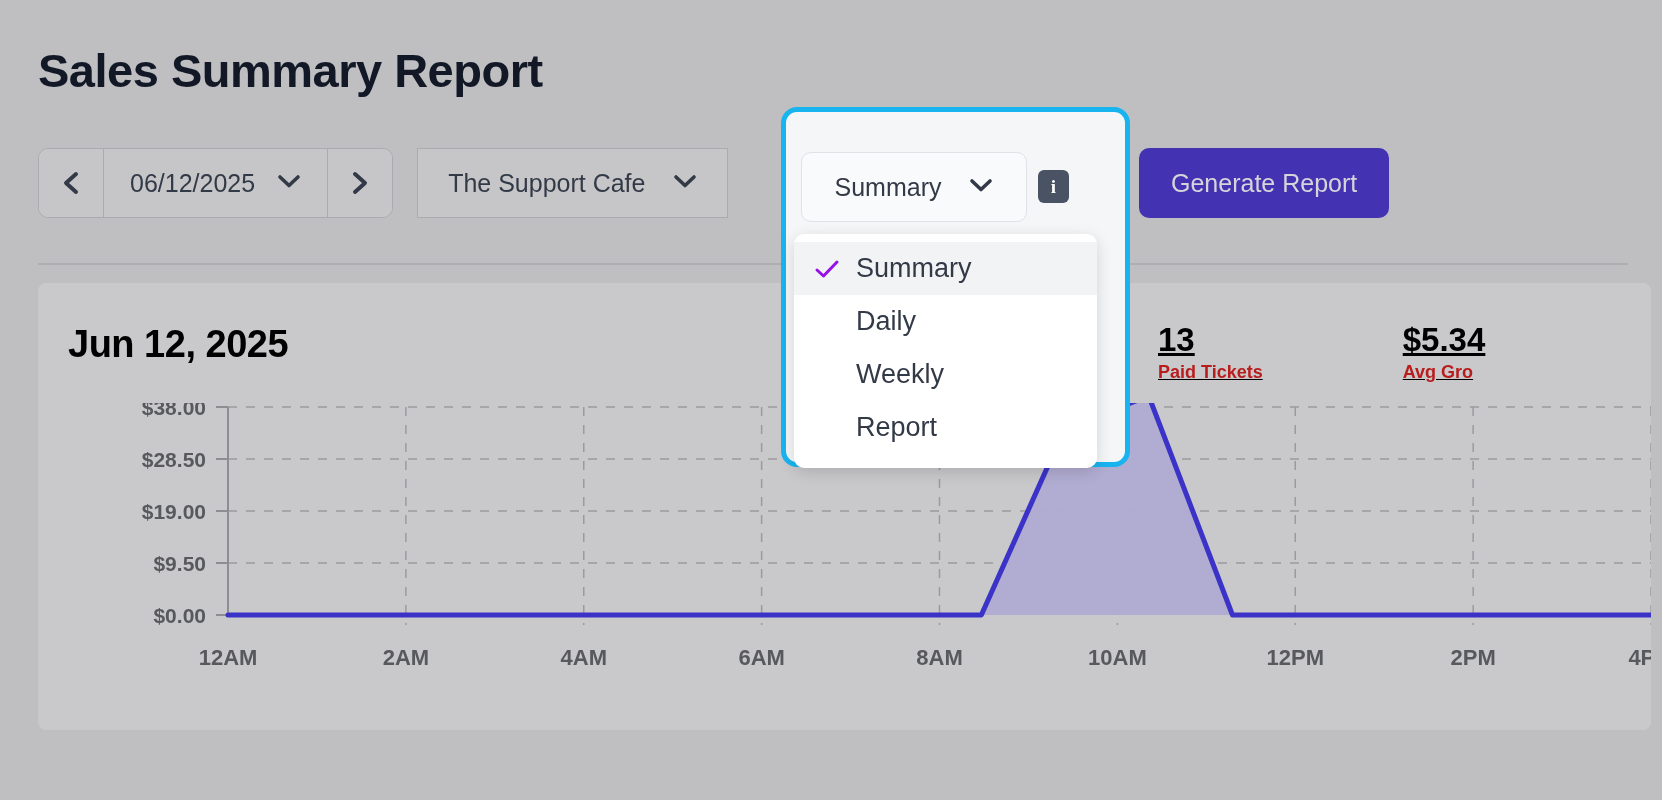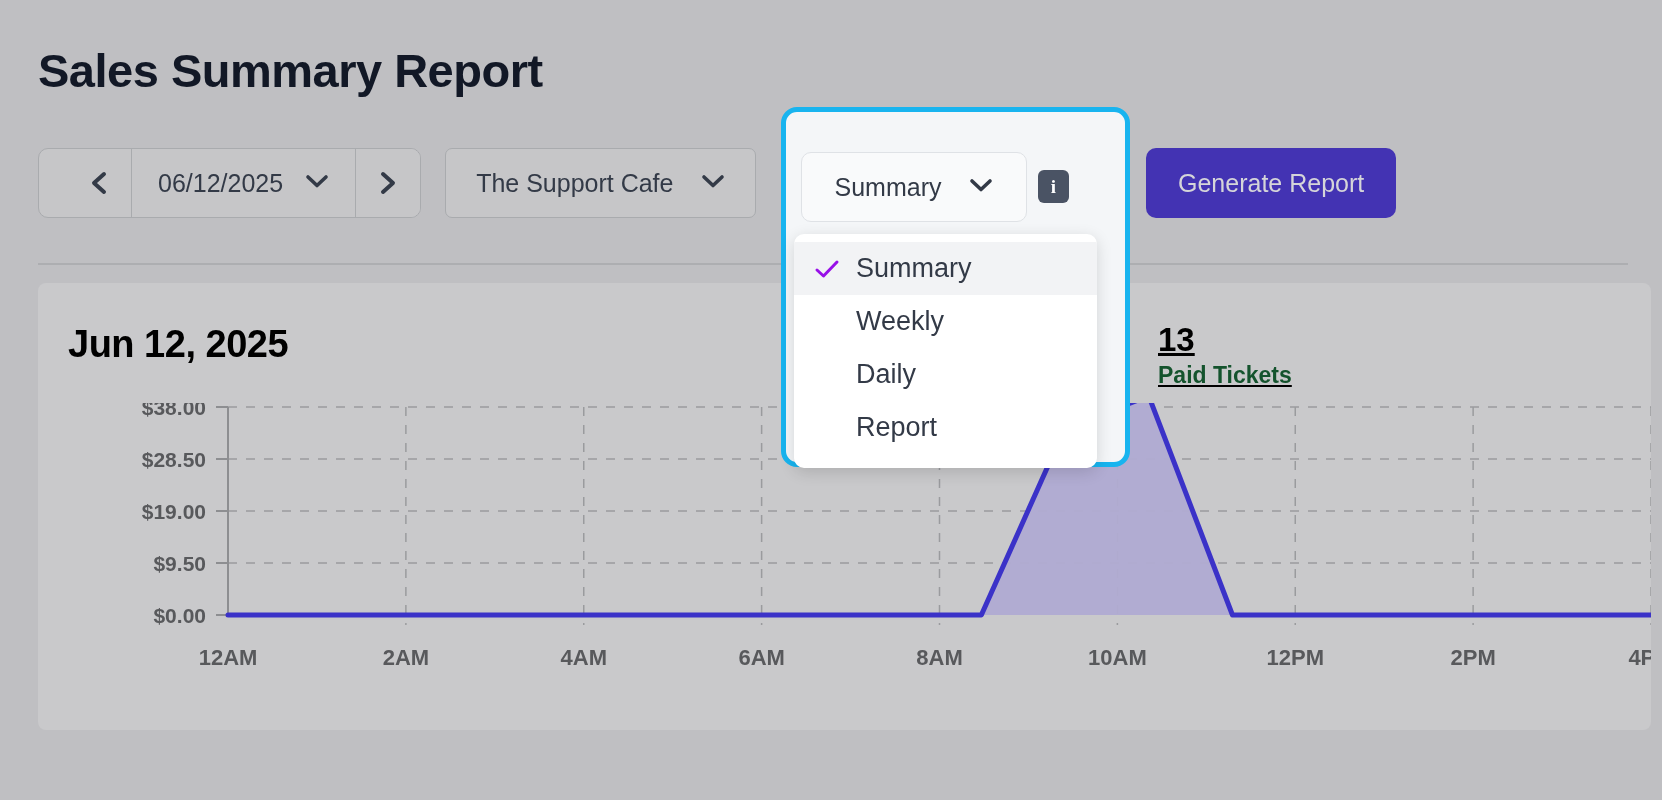--- a/index.html
+++ b/index.html
@@ -42,21 +42,20 @@
   }
 
   .date-group {
     display: flex;
     align-items: stretch;
     height: 70px;
     border: 1px solid #a9abae;
     border-radius: 10px;
     background: #c6c6c8;
     overflow: hidden;
-    padding-left: 28px;
   }
 
   .date-arrow {
     width: 64px;
     display: flex;
     align-items: center;
     justify-content: center;
     cursor: pointer;
     background: #c6c6c8;
   }
@@ -80,21 +79,21 @@
     white-space: nowrap;
   }
 
   .store-select {
     height: 70px;
     display: flex;
     align-items: center;
     gap: 28px;
     padding: 15px 30px;
     border: 1px solid #a9abae;
-    border-radius: 7px;
+    border-radius: 0;
     background: #c6c6c8;
     cursor: pointer;
   }
   .store-select .txt {
     font-size: 25px;
     color: #333a47;
     white-space: nowrap;
   }
 
   
@@ -199,21 +198,20 @@
     justify-content: center;
     border: none;
     border-radius: 10px;
     background: #4333b3;
     color: #d5d5d9;
     font-family: "Liberation Sans", sans-serif;
     font-size: 25px;
     white-space: nowrap;
     cursor: pointer;
     z-index: 10;
-    margin-left: 7px;
   }
 
   
   .divider {
     position: absolute;
     left: 38px;
     top: 263px;
     width: 1590px;
     height: 2px;
     background: #adaeb1;
@@ -250,23 +248,23 @@
     text-decoration: underline;
   }
   .stat .value {
     font-size: 33px;
     font-weight: bold;
     color: #000000;
     line-height: 1.25;
     white-space: nowrap;
   }
   .stat .label {
-    font-size: 23px;
-    font-weight: bold;
-    color: #14532d;
+    font-size: 18px;
+    font-weight: bold;
+    color: #b91c1c;
     line-height: 1.35;
     white-space: nowrap;
   }
 
   
   .chart-area {
     position: absolute;
     left: 0;
     top: 120px;
     width: 1613px;
@@ -357,45 +355,49 @@
     <span class="check">
       <svg width="26" height="20" viewBox="0 0 26 20">
         <polyline points="3,11 9.5,17 23,3" fill="none" stroke="#9810e8" stroke-width="3" stroke-linecap="round" stroke-linejoin="round"></polyline>
       </svg>
     </span>
     <span class="label">Summary</span>
   </div>
 
   <div class="menu-item">
     <span class="check"></span>
-    <span class="label">Weekly</span>
+    <span class="label">Daily</span>
   </div>
 
   <div class="menu-item">
     <span class="check"></span>
-    <span class="label">Daily</span>
+    <span class="label">Weekly</span>
   </div>
 
   <div class="menu-item">
     <span class="check"></span>
     <span class="label">Report</span>
   </div>
 
 </div>
 
 <div class="divider"></div>
 
 <div class="report-card">
 
   <div class="card-date">Jun 12, 2025</div>
 
   <div class="stats">
     <div class="stat">
       <div class="value">13</div>
       <div class="label">Paid Tickets</div>
+    </div>
+    <div class="stat">
+      <div class="value">$5.34</div>
+      <div class="label">Avg Gro</div>
     </div>
   </div>
 
   <div class="chart-area">
     <svg id="chart-svg" width="1613" height="330" viewBox="0 0 1613 330">
         <text x="168" y="220" text-anchor="end" class="axis-label">$0.00</text>
         <line x1="178" y1="212" x2="190" y2="212" stroke="#8d8e91" stroke-width="2"></line>
         <line x1="190" y1="160" x2="1613" y2="160" stroke="#9a9b9e" stroke-width="1.5" stroke-dasharray="9 9"></line>
         <text x="168" y="168" text-anchor="end" class="axis-label">$9.50</text>
         <line x1="178" y1="160" x2="190" y2="160" stroke="#8d8e91" stroke-width="2"></line>

